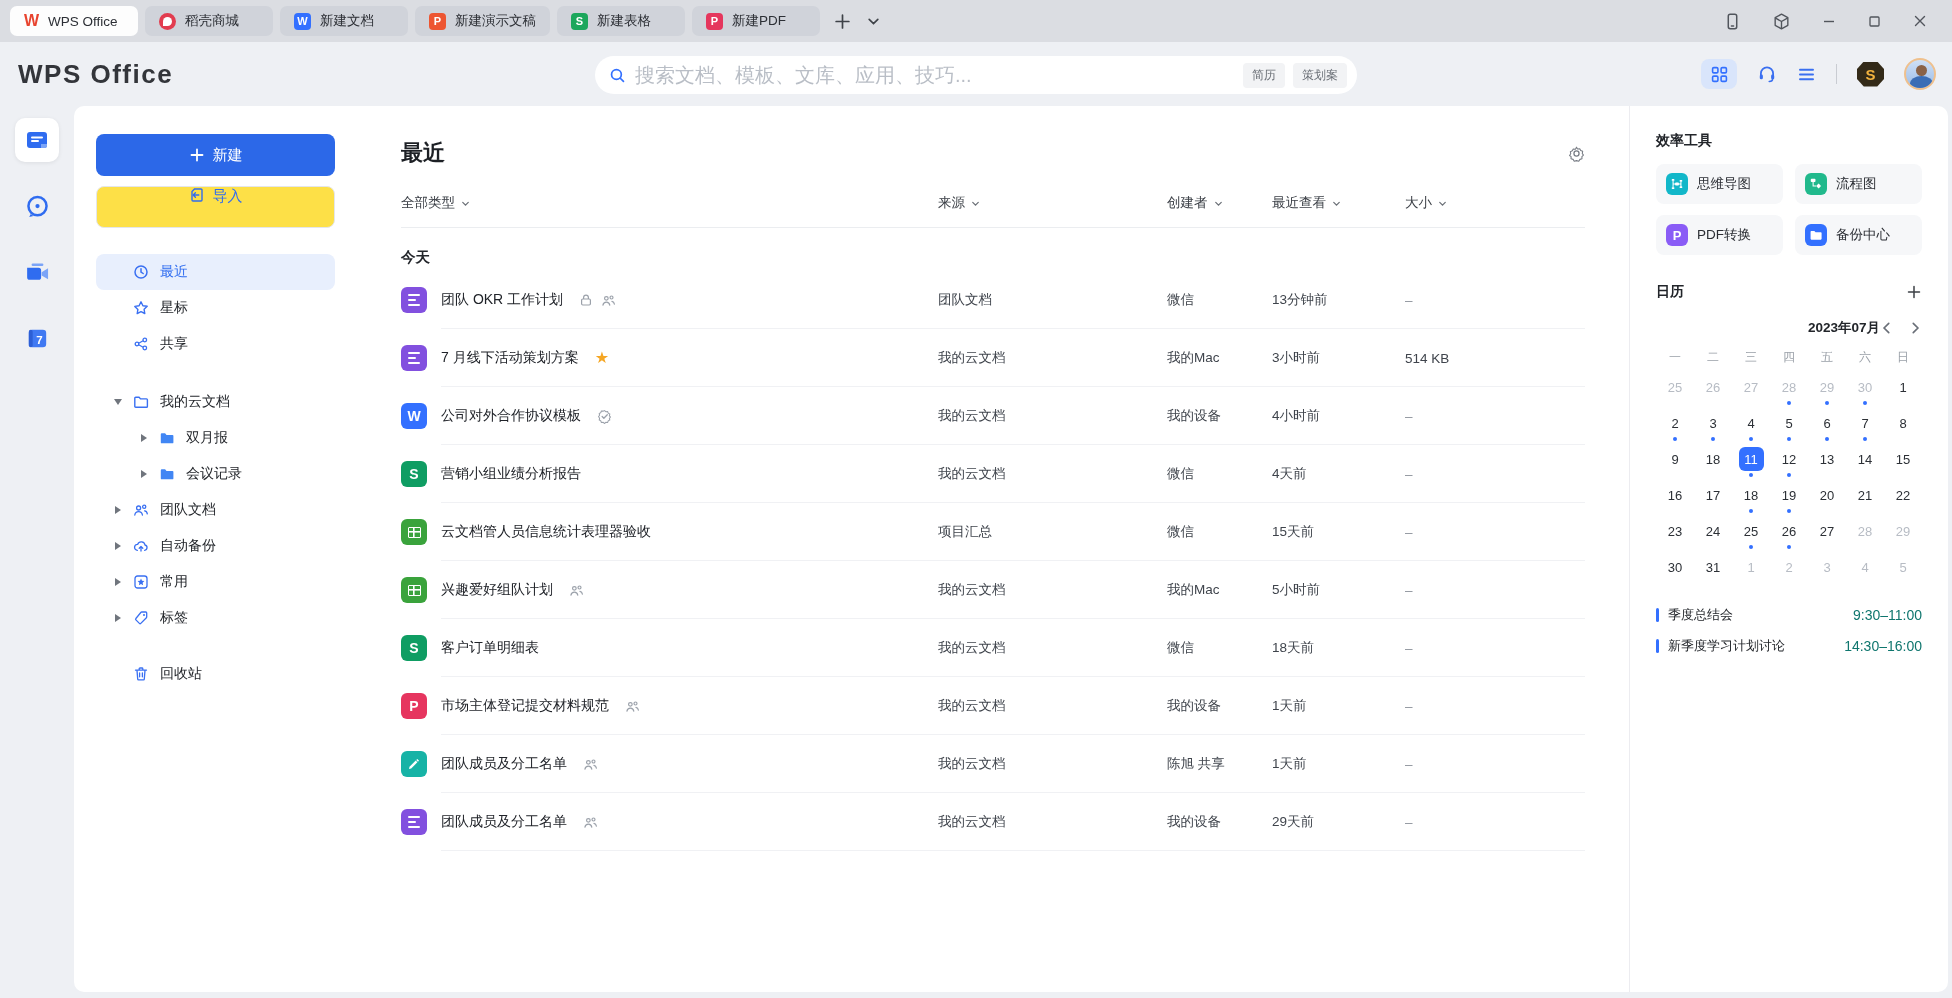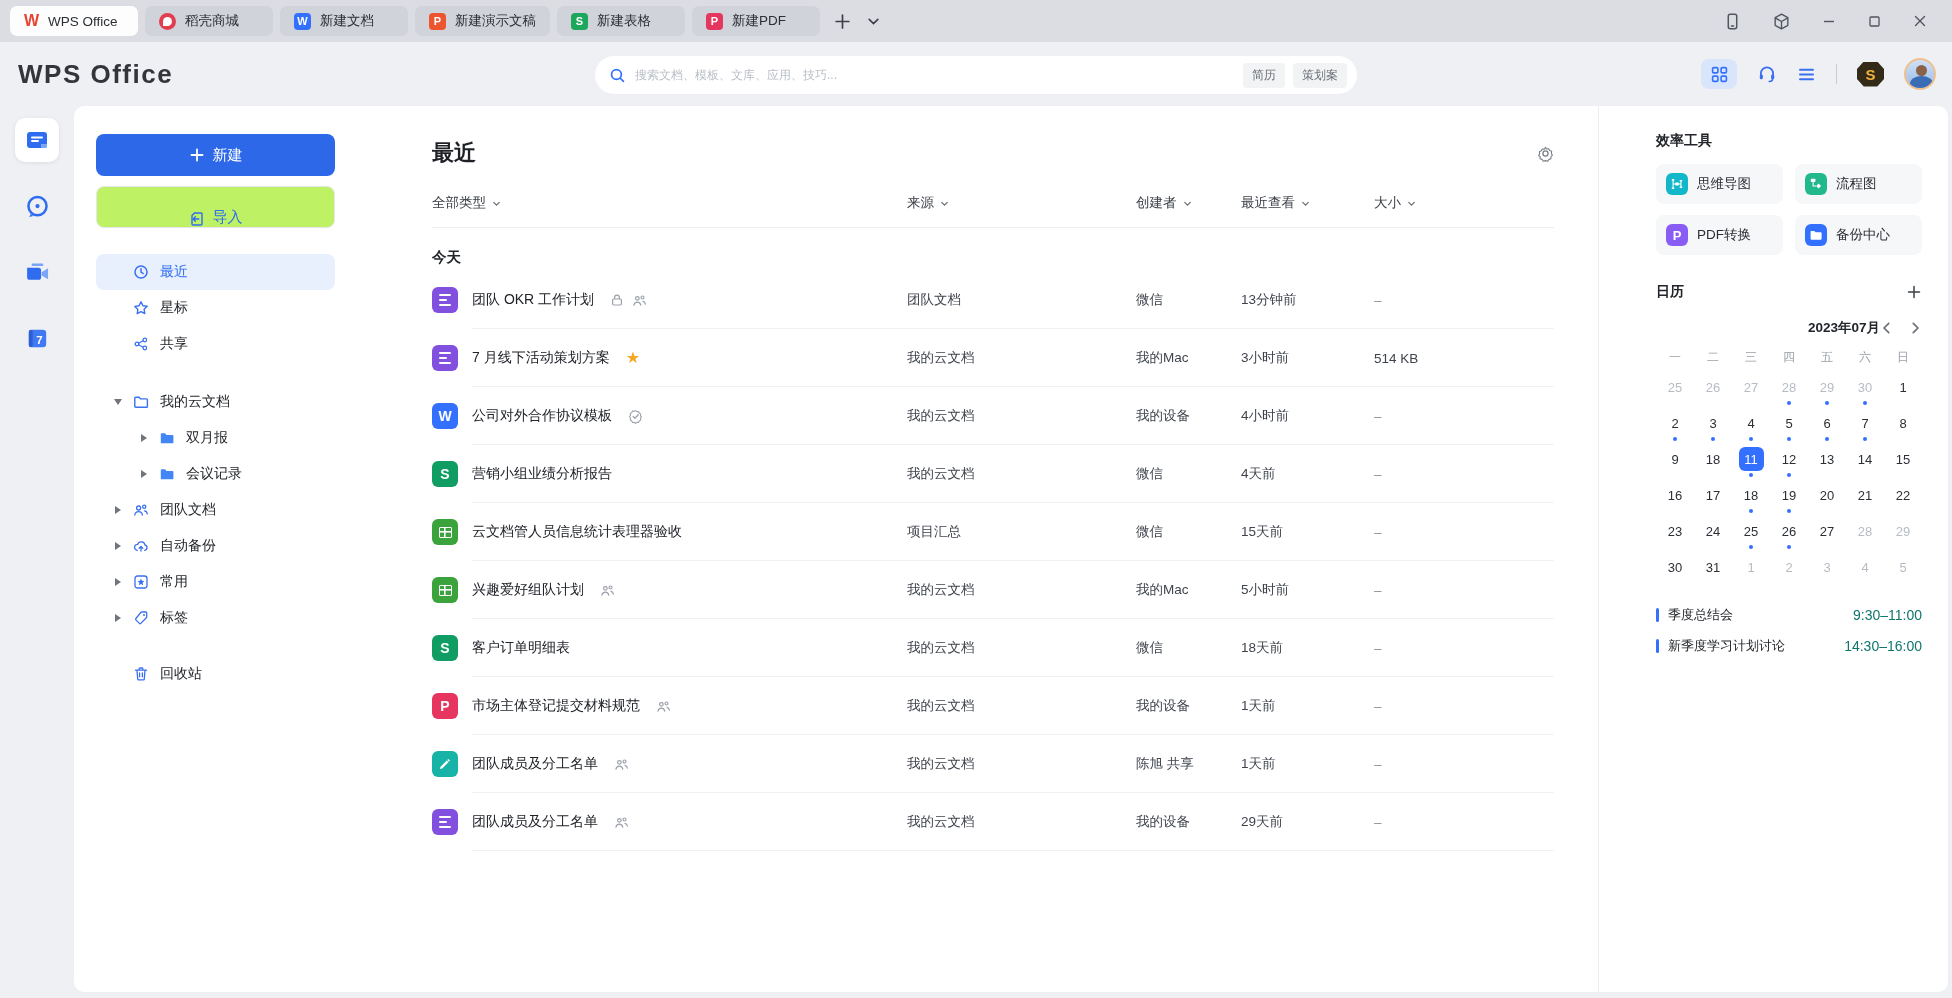--- a/index.html
+++ b/index.html
@@ -16,45 +16,45 @@
   .docer-leaf { width:9px; height:9px; background:#fff; border-radius:50% 50% 50% 0; }
   .tab-actions { display:flex; align-items:center; gap:16px; margin-left:14px; color:#3e4248; }
   .tab-actions .ticon { cursor:pointer; display:flex; }
   .win-controls { margin-left:auto; display:flex; align-items:center; gap:30px; margin-right:14px; color:#51555c; }
   .win-controls .wc { display:flex; cursor:pointer; }
 
   
   .topbar { height:64px; position:relative; display:flex; align-items:center; }
   .logo { margin-left:18px; font-size:26px; font-weight:600; letter-spacing:1.5px; color:#33353a; }
   .search { position:absolute; left:595px; top:14px; width:762px; height:38px; background:#fff; border-radius:19px; display:flex; align-items:center; padding:0 10px 0 14px; }
-  .search input { flex:1; border:none; outline:none; font-size:12px; color:#40444b; background:transparent; }
+  .search input { flex:1; border:none; outline:none; font-size:20px; color:#40444b; background:transparent; }
   .search input::placeholder { color:#b9bec6; }
   .chip { background:#f2f3f5; border-radius:4px; padding:4px 9px; font-size:12px; color:#6a6f76; margin-left:8px; cursor:pointer; white-space:nowrap; }
   .topbar-right { position:absolute; right:16px; top:0; height:64px; display:flex; align-items:center; gap:20px; }
   .tb-btn { display:flex; align-items:center; justify-content:center; cursor:pointer; }
   .tb-grid { width:36px; height:30px; background:#d9e5fb; border-radius:8px; }
   .tb-div { width:1px; height:20px; background:#c9ccd2; }
   .sbadge { width:27px; height:25px; background:#332a18; clip-path:polygon(25% 0,75% 0,100% 30%,100% 70%,75% 100%,25% 100%,0 70%,0 30%); color:#f2b23e; font-weight:800; font-size:15px; display:flex; align-items:center; justify-content:center; cursor:pointer; }
   .avatar { width:32px; height:32px; border-radius:50%; border:2px solid #efc08d; background:linear-gradient(#cfe0f5,#9bbcE8); overflow:hidden; position:relative; cursor:pointer; }
   .avatar::before { content:""; position:absolute; left:10px; top:5px; width:11px; height:11px; border-radius:50%; background:#8a6247; }
   .avatar::after { content:""; position:absolute; left:4px; top:16px; width:23px; height:16px; border-radius:50% 50% 0 0; background:#3b6db5; }
 
   
   .content { display:flex; height:892px; }
   .rail { width:74px; display:flex; flex-direction:column; align-items:center; padding-top:12px; gap:22px; flex-shrink:0; }
   .rail-item { width:44px; height:44px; border-radius:10px; display:flex; align-items:center; justify-content:center; cursor:pointer; }
   .rail-item.active { background:#fff; box-shadow:0 1px 4px rgba(0,0,0,.08); }
   .apps-ic { width:26px; height:26px; border-radius:7px; background:conic-gradient(#a56ef0 0 25%, #8a4fe8 25% 50%, #b07df2 50% 75%, #c49af6 75%); }
 
-  .card { flex:1; background:#fff; border-radius:10px; margin:0 4px 6px 0; display:flex; overflow:hidden;gap:31px; }
+  .card { flex:1; background:#fff; border-radius:10px; margin:0 4px 6px 0; display:flex; overflow:hidden; }
 
   
   .sidebar { width:283px; flex-shrink:0; padding:28px 22px 0; }
   .btn-new { width:100%; height:42px; border:none; border-radius:8px; background:#2c68e8; color:#fff; font-size:15px; display:flex; align-items:center; justify-content:center; gap:8px; cursor:pointer; font-family:inherit; }
-  .btn-import { width:100%; height:42px; margin-top:10px; border:1px solid #e4e6ea; border-radius:8px; background:#bef264; color:#2f6cf0; font-size:15px; display:flex; align-items:flex-end; justify-content:center; gap:8px; cursor:pointer; font-family:inherit; }
+  .btn-import { width:100%; height:42px; margin-top:10px; border:1px solid #e4e6ea; border-radius:8px; background:#fde047; color:#2f6cf0; font-size:15px; display:flex; align-items:flex-start; justify-content:center; gap:8px; cursor:pointer; font-family:inherit; }
   .navlist { margin-top:26px; }
   .nav-item { height:36px; display:flex; align-items:center; border-radius:8px; font-size:14px; color:#23262b; padding-left:14px; cursor:pointer; }
   .nav-item .caret-slot { width:16px; display:flex; justify-content:center; flex-shrink:0; }
   .nav-item .nicon { width:18px; display:flex; justify-content:center; margin:0 10px 0 6px; color:#3a70f2; flex-shrink:0; }
   .nav-item.active { background:#e8effd; color:#2f6cf0; }
   .nav-item.lvl1 { padding-left:40px; }
   .caret-r { width:0; height:0; border-left:6px solid #70757d; border-top:4px solid transparent; border-bottom:4px solid transparent; }
   .caret-d { width:0; height:0; border-top:6px solid #70757d; border-left:4px solid transparent; border-right:4px solid transparent; }
   .tree { margin-top:22px; }
   .trash-item { margin-top:20px; }

